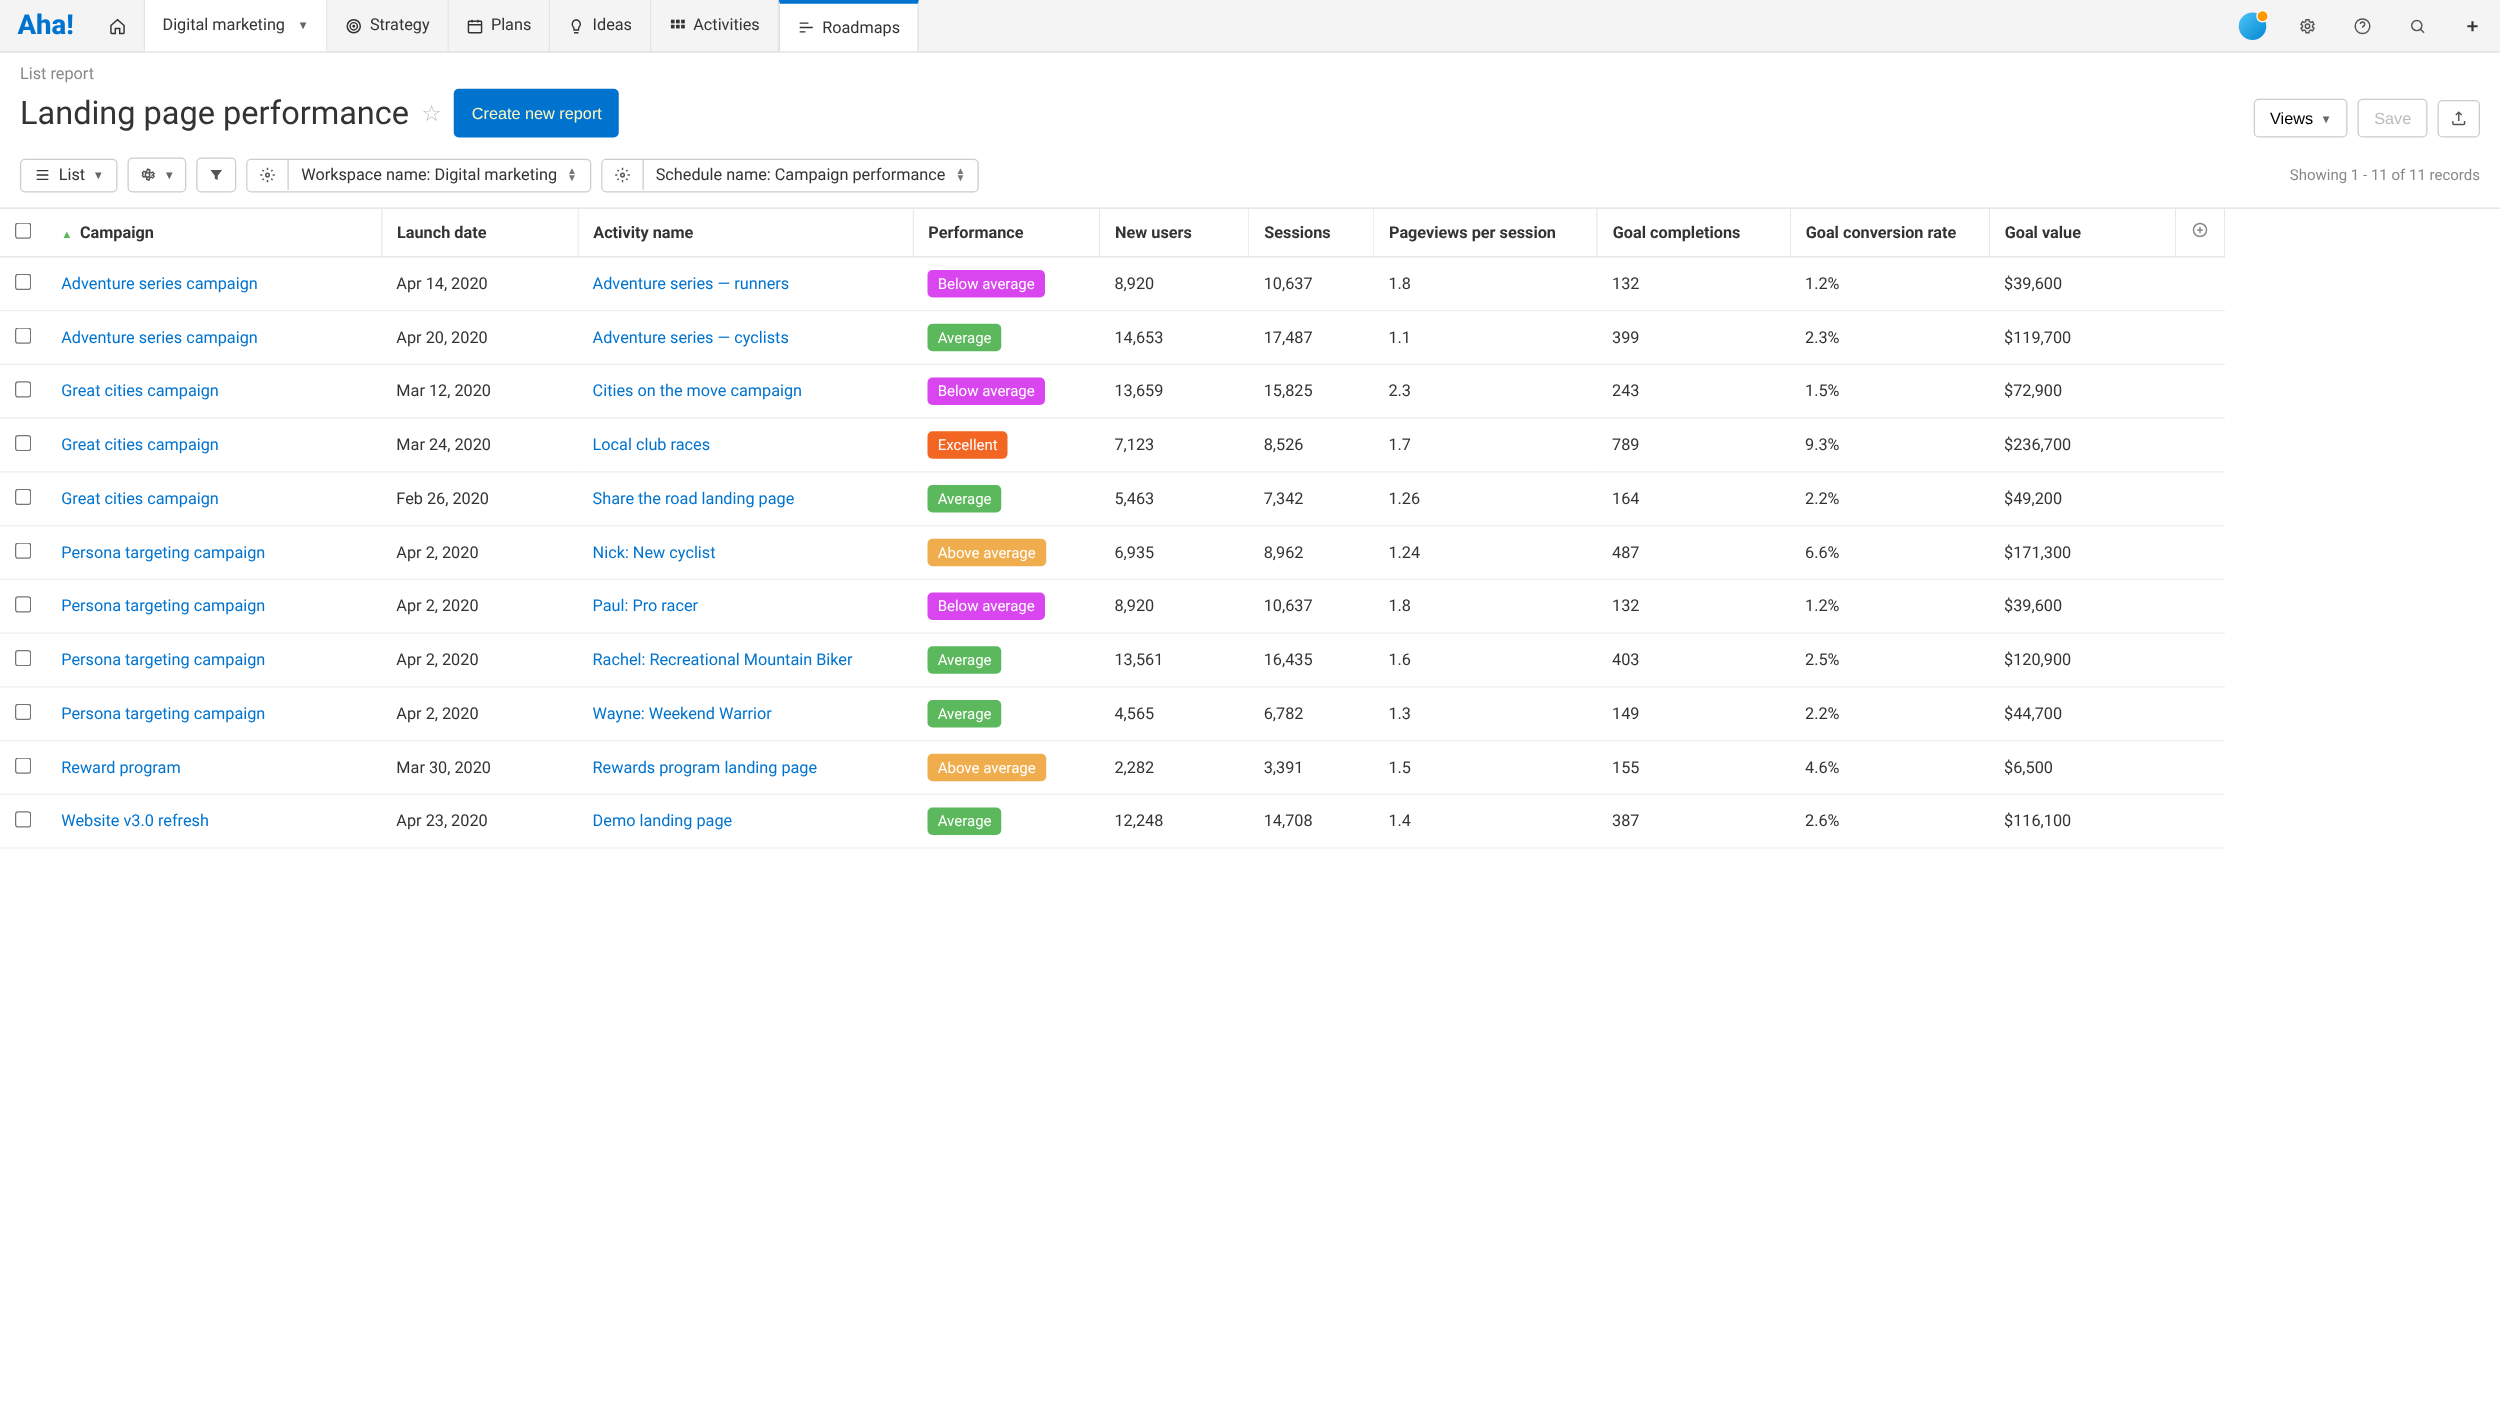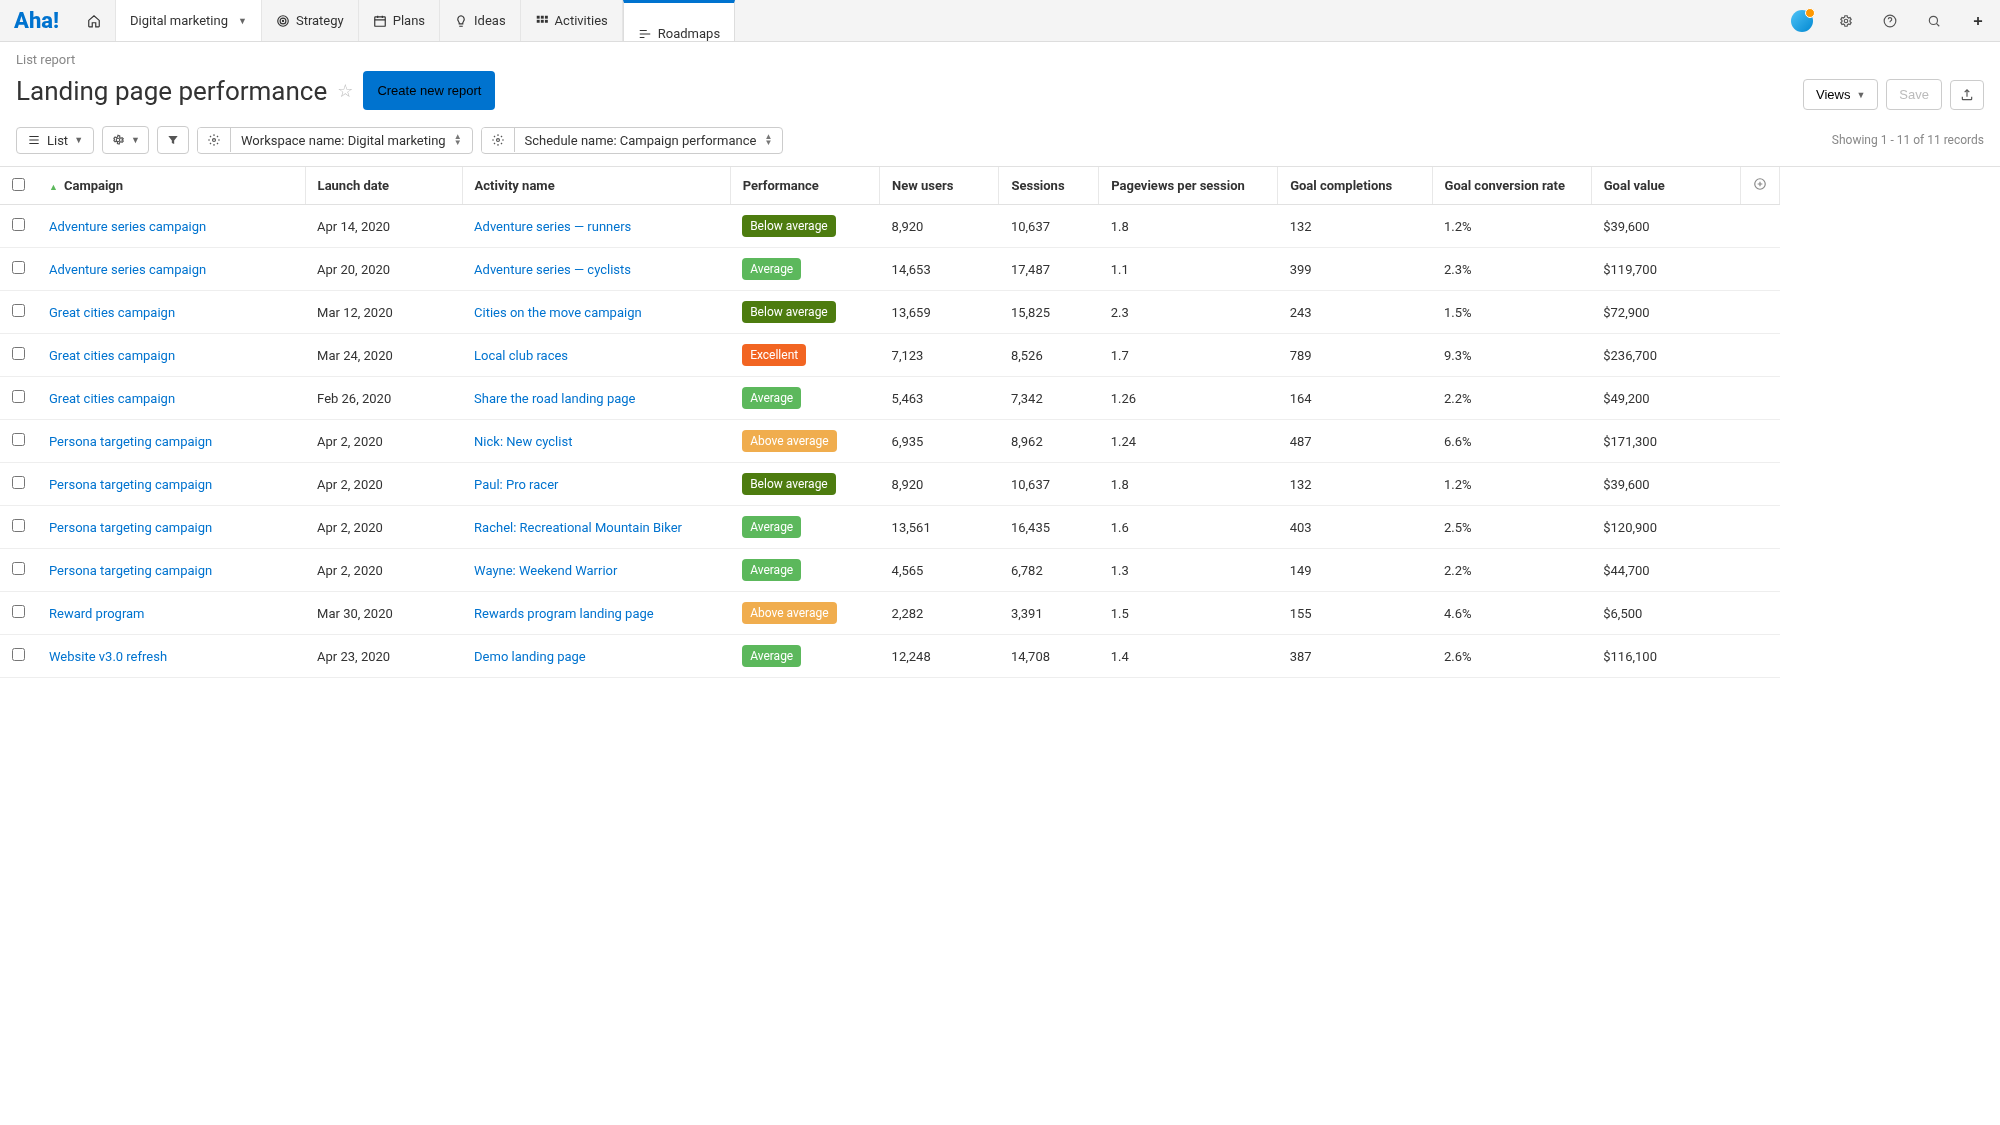--- a/index.html
+++ b/index.html
@@ -5,37 +5,37 @@
 * { box-sizing: border-box; margin: 0; padding: 0; }
 body { font-family: -apple-system, BlinkMacSystemFont, "Segoe UI", Roboto, Helvetica, Arial, sans-serif; font-size: 13px; color: #333; background: #fff; }
 
 
 .topnav { display: flex; height: 42px; background: #f4f4f4; border-bottom: 1px solid #ddd; align-items: stretch; }
 .logo { display: flex; align-items: center; padding: 0 14px; font-size: 22px; font-weight: 800; color: #0073cf; }
 .nav-item { display: flex; align-items: center; padding: 0 14px; border-right: 1px solid #e5e5e5; cursor: pointer; gap: 6px; color: #333; }
 .nav-item.home { padding: 0 14px; }
 .nav-item.ws { background: #fff; }
 .nav-item.ws .caret { margin-left: 4px; }
-.nav-item.active { background: #fff; border-top: 3px solid #0073cf; border-right: 1px solid #ddd; border-left: 1px solid #ddd; align-items: flex-end; }
+.nav-item.active { background: #fff; border-top: 3px solid #0073cf; border-right: 1px solid #ddd; border-left: 1px solid #ddd; }
 .nav-item .icon { width: 14px; height: 14px; display: inline-flex; align-items: center; justify-content: center; }
 .caret { font-size: 9px; color: #666; }
 .spacer { flex: 1; }
 .topnav-right { display: flex; align-items: center; }
 .tr-btn { display: flex; align-items: center; justify-content: center; width: 44px; height: 42px; cursor: pointer; color: #555; }
 .avatar { width: 22px; height: 22px; border-radius: 50%; background: linear-gradient(135deg,#4fc3f7,#0288d1); position: relative; }
 .avatar::after { content:''; position:absolute; top:-2px; right:-2px; width:8px; height:8px; border-radius:50%; background:#ff9800; border:1px solid #fff; }
 
 
 .page-header { padding: 10px 16px 12px; display: flex; align-items: flex-end; justify-content: space-between; }
 .ph-left {}
 .breadcrumb { color: #888; font-size: 13px; margin-bottom: 4px; }
 .title-row { display: flex; align-items: center; gap: 10px; }
 .page-title { font-size: 26px; font-weight: 400; }
 .star { color: #bbb; cursor: pointer; font-size: 18px; }
-.btn-primary { background:#0073cf; color:#000000; border:none; border-radius:4px; padding:12px 14px; font-size:13px; cursor:pointer; }
+.btn-primary { background:#0073cf; color:#fef9c3; border:none; border-radius:4px; padding:12px 14px; font-size:13px; cursor:pointer; }
 .ph-right { display:flex; align-items:center; gap:8px; }
 .btn-outline { background:#fff; border:1px solid #ccc; border-radius:4px; padding:7px 12px; font-size:13px; cursor:pointer; display:flex; align-items:center; gap:6px; }
 .btn-outline.disabled { color:#bbb; cursor:default; }
 .share-btn { padding: 7px 9px; }
 
 
 .toolbar { display:flex; align-items:center; padding: 4px 16px 12px; gap: 8px; }
 .tool { border:1px solid #ccc; border-radius:4px; padding:5px 10px; font-size:13px; display:flex; align-items:center; gap:6px; cursor:pointer; background:#fff; }
 .tool.round { padding:6px 8px; }
 .pill { border:1px solid #ccc; border-radius:4px; display:flex; align-items:flex-start; overflow:hidden; font-size:13px; }
@@ -51,21 +51,21 @@
 th, td { text-align:left; padding: 10px 12px; font-size:13px; vertical-align: middle; }
 thead th { font-weight:700; border-bottom:1px solid #e1e1e1; border-right:1px solid #e8e8e8; position:relative; background:#fff; }
 thead th:first-child { width:28px; border-right:none; }
 thead th.add-col { width:28px; text-align:center; color:#888; cursor:pointer; }
 thead th.sorted::before { content:'▲'; color:#5cb85c; font-size:9px; margin-right:6px; }
 tbody tr { border-bottom:1px solid #eee; }
 tbody td:first-child { width:28px; }
 input[type=checkbox] { width:13px; height:13px; cursor:pointer; }
 .link { color:#0073cf; cursor:pointer; }
 .badge { display:inline-block; border-radius:4px; padding:4px 8px; font-size:12px; color:#fff; }
-.badge.below { background:#4d7c0f; }
+.badge.below { background:#d946ef; }
 .badge.avg { background:#5cb85c; }
 .badge.above { background:#f0ad4e; }
 .badge.excellent { background:#f26522; }
 
 .col-campaign { width:270px; }
 .col-launch { width:158px; }
 .col-activity { width:270px; }
 .col-perf { width:150px; }
 .col-new { width:120px; }
 .col-sess { width:100px; }

